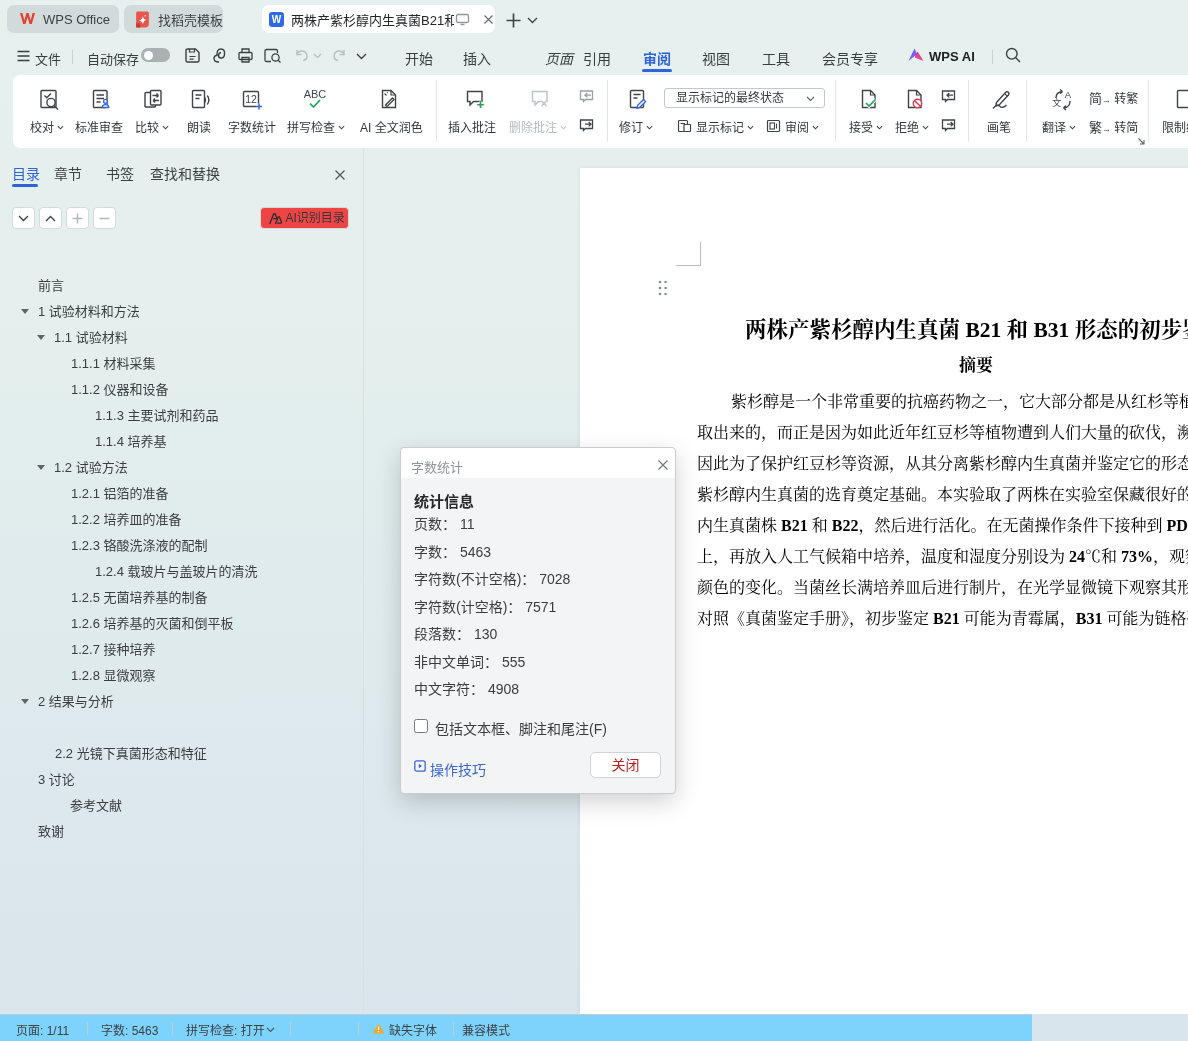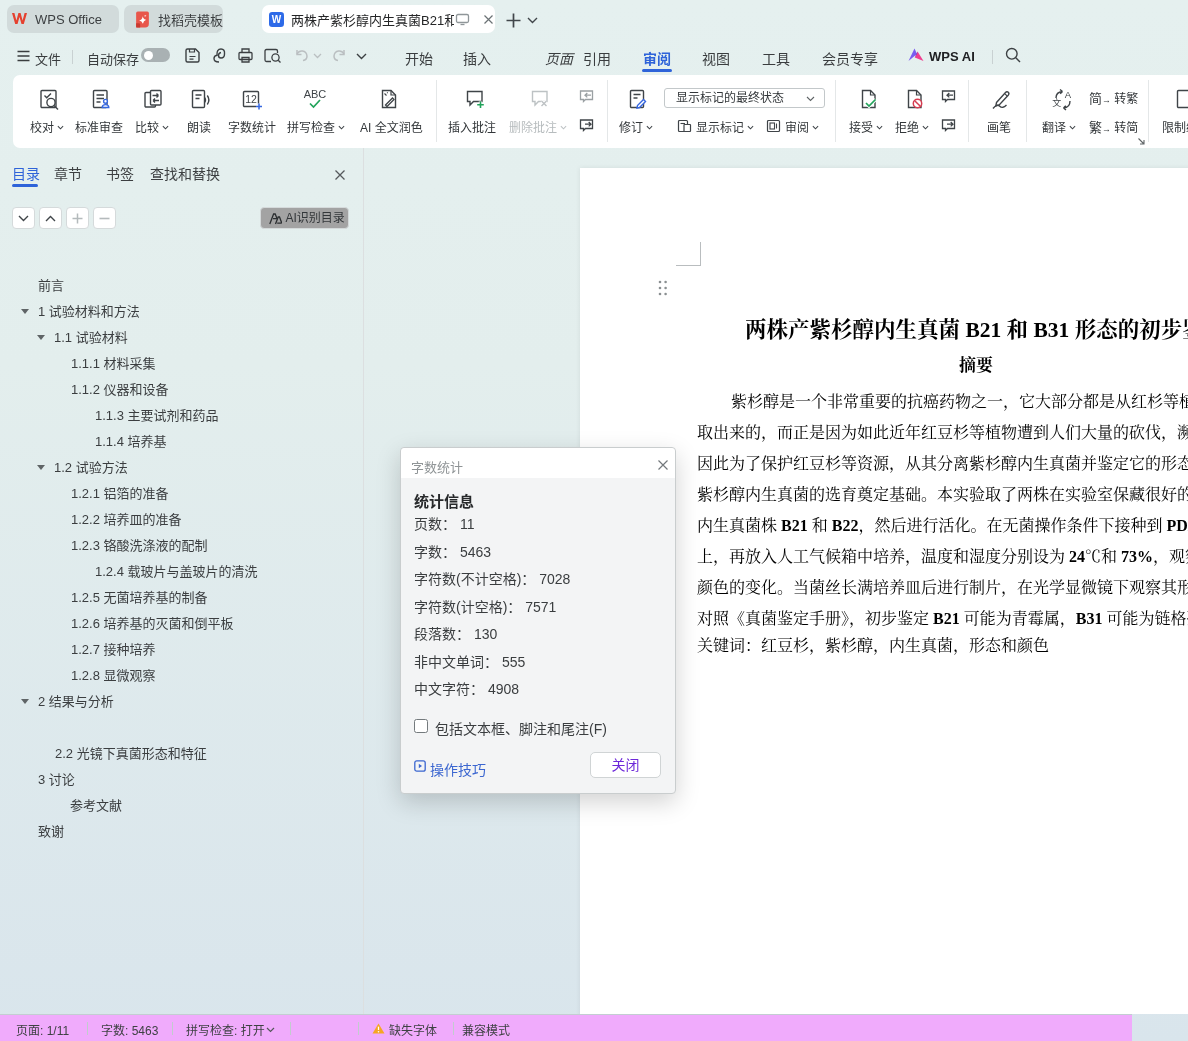--- a/index.html
+++ b/index.html
@@ -32,29 +32,29 @@
   .tri { position:absolute; width:0; height:0; border-left:4px solid transparent; border-right:4px solid transparent; border-top:5px solid #5f6466; }
   
   #docarea { left:364px; top:148px; width:824px; height:866px; overflow:hidden; }
   #page { position:absolute; left:216px; top:20px; width:900px; height:1000px; background:#ffffff; box-shadow:0 0 5px rgba(0,0,0,0.08); }
   .doc { position:absolute; font-family:"Liberation Serif","Noto Serif CJK SC",serif; color:#000; white-space:nowrap; }
   
   #dialog { left:400px; top:447px; width:276px; height:347px; background:#f3f4f5; border:1px solid #c9cdce; border-radius:4px; box-shadow:0 8px 24px rgba(0,0,0,0.18); }
   #dlgtitle { position:absolute; left:0; top:0; width:100%; height:30px; background:#ffffff; border-radius:4px 4px 0 0; }
   .drow { position:absolute; left:13px; font-size:14px; color:#3a3d3f; white-space:nowrap; }
   
-  #statusbar { left:0; top:1014px; width:1132px; height:27px; background:#f0abfc; border-top:1px solid #c3cdd2; font-size:12px; color:#3e4143; }
+  #statusbar { left:0; top:1014px; width:1032px; height:27px; background:#7dd3fc; border-top:1px solid #c3cdd2; font-size:12px; color:#3e4143; }
   .sitem { position:absolute; top:6px; white-space:nowrap; }
   .sdiv { position:absolute; top:7px; height:13px; width:1px; background:#c2cbce; }
 </style>
 </head>
 <body>
 
 <div id="topbar" class="abs">
-  <div class="tab gray" style="left:7px; width:112px; padding-left:4px;">
+  <div class="tab gray" style="left:7px; width:112px; padding-left:12px;">
     <svg width="17" height="14" viewBox="0 0 17 14">
         <path d="M1 1 L4.2 12 L6.5 12 L8.5 5 L10.5 12 L12.8 12 L16 1 L13.6 1 L11.6 8.5 L9.6 1 L7.4 1 L5.4 8.5 L3.4 1 Z" fill="#e5402e"></path>
       </svg>
     <span style="margin-left:7px;">WPS Office</span>
   </div>
   <div class="tab gray" style="left:124px; width:99px; padding-left:10px;">
     <svg width="17" height="17" viewBox="0 0 16 16">
         <path d="M2 2 Q2 0.5 3.5 0.5 L12.5 0.5 Q14 0.5 14 2 L14 12 Q14 15.5 10.5 15.5 L3.5 15.5 Q2 15.5 2 14 Z" fill="#e8564b"></path>
         <path d="M2 15.5 L5.8 15.5 L5.8 13 Q5.8 11.6 4.4 11.6 L2 11.6 Z" fill="#c93a30"></path>
         <path d="M4.8 9 Q7.7 8.7 8.2 5 Q8.9 8.1 11.5 8.3 Q8.8 9.4 8.4 12 Q7.4 9.5 4.8 9 Z" fill="#ffffff"></path>
@@ -342,21 +342,21 @@
   <div class="sbtn" style="left:65.5px;">
       <svg width="11" height="11" viewBox="0 0 11 11">
         <path d="M5.5 0.5 V10.5 M0.5 5.5 H10.5" stroke="#b4babc" stroke-width="1.5"></path>
       </svg>
     </div>
   <div class="sbtn" style="left:92.5px;">
       <svg width="11" height="3" viewBox="0 0 11 3">
         <path d="M0.5 1.5 H10.5" stroke="#b4babc" stroke-width="1.6"></path>
       </svg>
     </div>
-  <div class="abs" style="left:259.5px; top:59px; width:89px; height:22px; background:#a3a3a3; border:1px solid #d5dadb; border-radius:4px; font-size:12px; color:#33373a; line-height:20px;">
+  <div class="abs" style="left:259.5px; top:59px; width:89px; height:22px; background:#ef4444; border:1px solid #d5dadb; border-radius:4px; font-size:12px; color:#33373a; line-height:20px;">
     <svg style="position:absolute; left:8px; top:5px;" width="13" height="12" viewBox="0 0 13 12">
         <path d="M0.8 11 L4.6 1 L6.2 1 L8 5.6 L4 5.6" fill="none" stroke="#2b2e30" stroke-width="1.3"></path>
         <path d="M6.5 11 L9.2 4 L10.5 4 L12.4 9 Q12.8 10.2 11.6 10.2 L8.2 10.2" fill="none" stroke="#2b2e30" stroke-width="1.3"></path>
       </svg>
     <span style="margin-left:25px;">AI识别目录</span>
   </div>
   <div class="toc" style="left:38px; top:124.5px;">前言</div>
   <div class="tri" style="left:21px; top:161px;"></div>
   <div class="toc" style="left:38px; top:150.5px;">1 试验材料和方法</div>
   <div class="tri" style="left:37px; top:187px;"></div>
@@ -400,21 +400,20 @@
   <div class="doc" style="left:381px; top:164px; font-size:21.5px; font-weight:bold;">两株产紫杉醇内生真菌 B21 和 B31 形态的初步鉴定</div>
   <div class="doc" style="left:595px; top:203px; font-size:17px; font-weight:bold;">摘要</div>
   <div class="doc" style="left:367px; top:241px; font-size:16px;">紫杉醇是一个非常重要的抗癌药物之一，它大部分都是从红杉等植物中提</div>
   <div class="doc" style="left:333px; top:272px; font-size:16px;">取出来的，而正是因为如此近年红豆杉等植物遭到人们大量的砍伐，濒临灭绝</div>
   <div class="doc" style="left:333px; top:303px; font-size:16px;">因此为了保护红豆杉等资源，从其分离紫杉醇内生真菌并鉴定它的形态特征，</div>
   <div class="doc" style="left:333px; top:334px; font-size:16px;">紫杉醇内生真菌的选育奠定基础。本实验取了两株在实验室保藏很好的产紫杉</div>
   <div class="doc" style="left:333px; top:365px; font-size:16px;">内生真菌株 <b>B21</b> 和 <b>B22</b>，然后进行活化。在无菌操作条件下接种到 <b>PDA</b> 培养</div>
   <div class="doc" style="left:333px; top:396px; font-size:16px;">上，再放入人工气候箱中培养，温度和湿度分别设为 <b>24</b>℃和 <b>73%</b>，观察菌丝生</div>
   <div class="doc" style="left:333px; top:427px; font-size:16px;">颜色的变化。当菌丝长满培养皿后进行制片，在光学显微镜下观察其形态特征</div>
   <div class="doc" style="left:333px; top:458px; font-size:16px;">对照《真菌鉴定手册》，初步鉴定 <b>B21</b> 可能为青霉属，<b>B31</b> 可能为链格孢属。</div>
-  <div class="doc" style="left:333px; top:485px; font-size:16px;">关键词：红豆杉，紫杉醇，内生真菌，形态和颜色</div>
 </div>
 
 <div id="dialog" class="abs">
   <div id="dlgtitle"></div>
   <div class="abs" style="left:10px; top:9px; font-size:13px; color:#8f9496;">字数统计</div>
   <svg class="abs" style="left:256px; top:11px;" width="12" height="12" viewBox="0 0 12 12">
       <path d="M1.5 1.5 L10.5 10.5 M10.5 1.5 L1.5 10.5" stroke="#73787b" stroke-width="1.2"></path>
     </svg>
   <div class="drow" style="top:42px; font-size:15px; font-weight:bold; color:#27292b;">统计信息</div>
   <div class="drow" style="top:65px;">页数： 11</div>
@@ -424,21 +423,21 @@
   <div class="drow" style="top:175px;">段落数： 130</div>
   <div class="drow" style="top:202.5px;">非中文单词： 555</div>
   <div class="drow" style="top:230px;">中文字符： 4908</div>
   <div class="abs" style="left:13px; top:271px; width:14px; height:14px; background:#fff; border:1.5px solid #747a7d; border-radius:2.5px;"></div>
   <div class="drow" style="left:34px; top:270px;">包括文本框、脚注和尾注(F)</div>
   <svg class="abs" style="left:13px; top:312px;" width="12" height="12" viewBox="0 0 12 12">
       <rect x="0.8" y="0.8" width="10.4" height="10.4" rx="2" fill="none" stroke="#3b66d0" stroke-width="1.3"></rect>
       <path d="M4.8 3.8 L8 6 L4.8 8.2 Z" fill="#3b66d0"></path>
     </svg>
   <div class="drow" style="left:29px; top:311px; color:#3b66d0;">操作技巧</div>
-  <div class="abs" style="left:189px; top:304px; width:71px; height:26px; background:#fff; border:1px solid #d0d4d5; border-radius:5px; font-size:14px; color:#6d28d9; text-align:center; line-height:24px;">关闭</div>
+  <div class="abs" style="left:189px; top:304px; width:71px; height:26px; background:#fff; border:1px solid #d0d4d5; border-radius:5px; font-size:14px; color:#b91c1c; text-align:center; line-height:24px;">关闭</div>
 </div>
 
 <div id="statusbar" class="abs">
   <div class="sitem" style="left:16px;">页面: 1/11</div>
   <div class="sdiv" style="left:87px;"></div>
   <div class="sitem" style="left:101px;">字数: 5463</div>
   <div class="sdiv" style="left:172px;"></div>
   <div class="sitem" style="left:186px;">拼写检查: 打开</div>
   <svg class="abs" style="left:266px; top:12px;" width="9" height="6" viewBox="0 0 9 6">
       <path d="M1 1 L4.5 4.5 L8 1" stroke="#53575a" stroke-width="1.2" fill="none"></path>

